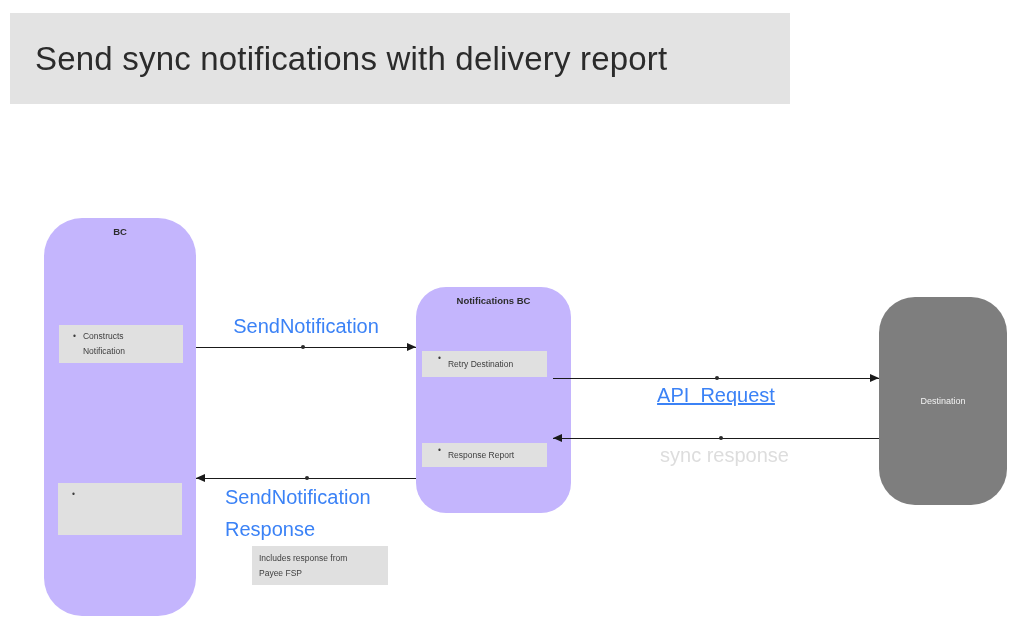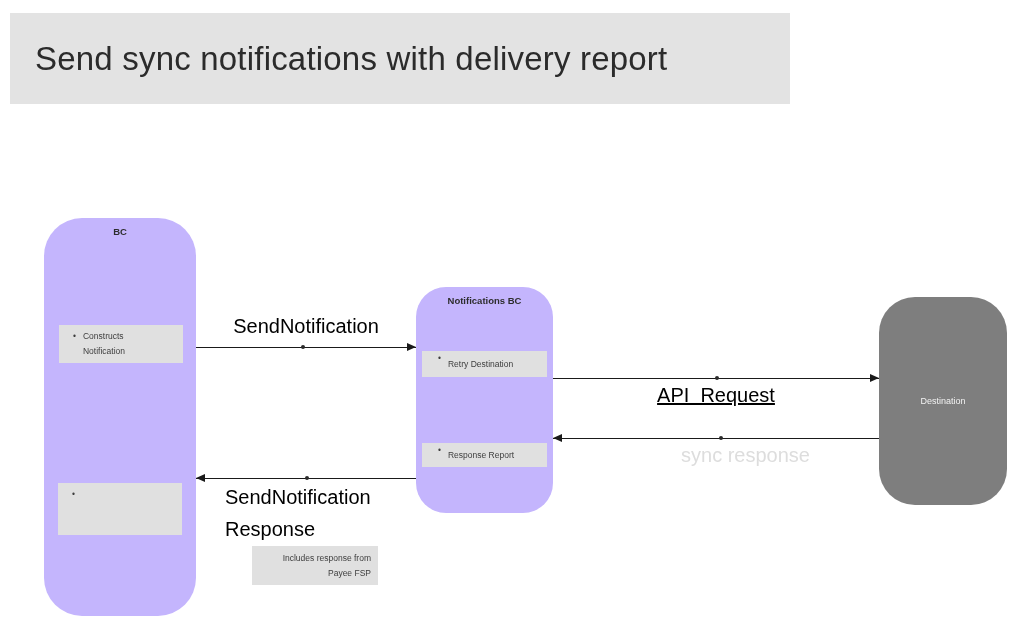--- a/index.html
+++ b/index.html
@@ -17,21 +17,21 @@
   }
   .title-bar h1 {
     font-size: 33px; font-weight: 400; color: #2b2b2b; letter-spacing: 0.2px;
   }
 
   
   .node-yellow {
     background: #c4b5fd;
   }
   .bc-node { left: 44px; top: 218px; width: 152px; height: 398px; border-radius: 38px; }
-  .notif-node { left: 416px; top: 287px; width: 137px; height: 226px; border-radius: 30px; }
+  .notif-node { left: 416px; top: 287px; width: 155px; height: 226px; border-radius: 30px; }
   .node-label {
     position: absolute; top: 8px; left: 0; width: 100%;
     text-align: center; font-size: 9.5px; font-weight: 700; color: #2d2d2d;
   }
 
   
   .sub-item {
     position: absolute; background: #e0e0e0;
     display: flex; align-items: center;
     font-size: 8.5px; color: #3d3d3d; line-height: 15px;
@@ -63,31 +63,31 @@
   .arrowhead-left {
     width: 0; height: 0;
     border-top: 4px solid transparent; border-bottom: 4px solid transparent;
     border-right: 9px solid #1a1a1a;
   }
   .waypoint {
     width: 4px; height: 4px; border-radius: 50%; background: #2a2a2a;
   }
 
   
-  .edge-label { font-size: 20px; color: #000000; }
+  .edge-label { font-size: 20px; color: #3b82f6; }
   .label-send { left: 196px; top: 315px; width: 220px; text-align: center; }
   .label-response { left: 225px; top: 481px; line-height: 32px; white-space: pre-line; }
   .label-api { left: 553px; top: 384px; width: 326px; text-align: center; white-space: pre; text-decoration: underline; }
-  .label-sync { left: 578px; top: 444px; width: 326px; text-align: center; color: #dddddd; padding-left: 9px; }
+  .label-sync { left: 557px; top: 444px; width: 326px; text-align: center; color: #dddddd; padding-left: 9px; }
 
   
   .note-box {
-    left: 252px; top: 546px; width: 126px; height: 39px;
+    left: 252px; top: 546px; width: 136px; height: 39px;
     background: #e0e0e0; padding: 5px 7px;
-    font-size: 8.5px; color: #3d3d3d; line-height: 15px; white-space: pre-line; text-align: right;
+    font-size: 8.5px; color: #3d3d3d; line-height: 15px; white-space: pre-line;
   }
 </style>
 </head>
 <body>
 
 <div class="abs title-bar">
   <h1>Send sync notifications with delivery report</h1>
 </div>
 
 <div class="abs node-yellow bc-node">

